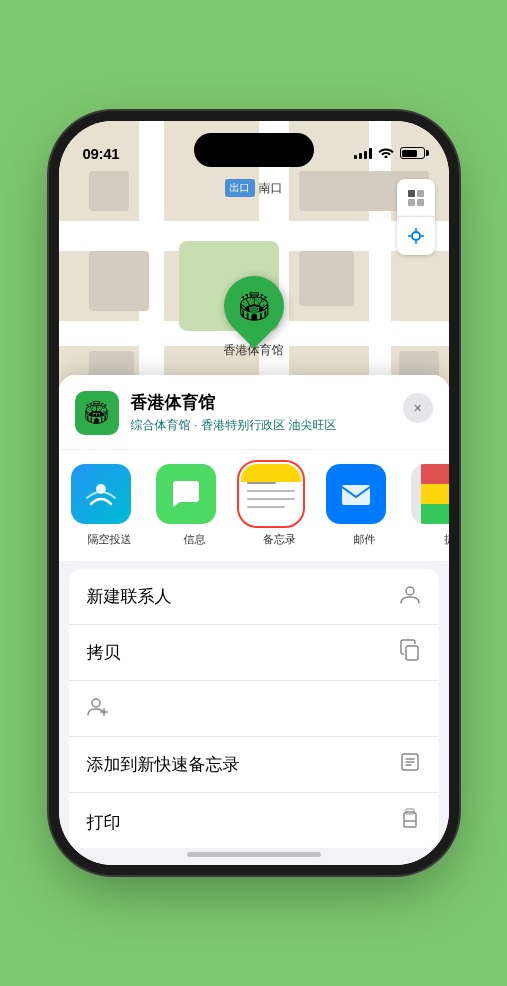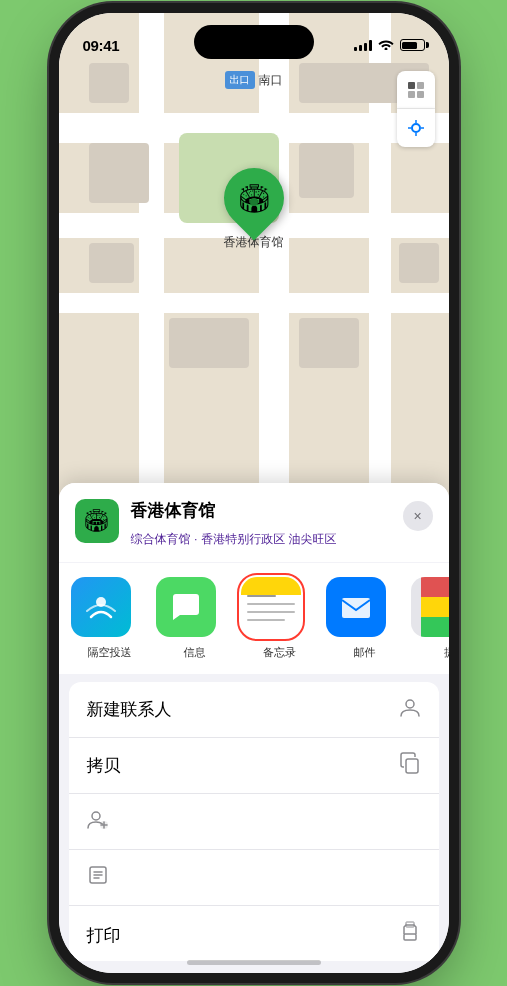--- a/index.html
+++ b/index.html
@@ -9,21 +9,21 @@
       height: 986px;
       background: #7dc96e;
       display: flex;
       align-items: center;
       justify-content: center;
       font-family: -apple-system, 'PingFang SC', 'Helvetica Neue', sans-serif;
     }
 
     .phone {
       width: 390px;
-      height: 960px;
+      height: 744px;
       background: #fff;
       border-radius: 54px;
       overflow: hidden;
       position: relative;
       box-shadow: 0 0 0 10px #1a1a1a, 0 0 0 12px #3a3a3a, 0 20px 60px rgba(0,0,0,0.4);
     }
 
     
     .status-bar {
       position: absolute;
@@ -292,22 +292,22 @@
     }
 
     .venue-name {
       font-size: 17px;
       font-weight: 600;
       color: #000;
     }
 
     .venue-subtitle {
       font-size: 12px;
-      color: #4c1d95;
-      margin-top: 9px;
+      color: #0f766e;
+      margin-top: 3px;
     }
 
     .close-btn {
       width: 30px;
       height: 30px;
       background: #e5e5ea;
       border-radius: 50%;
       display: flex;
       align-items: center;
       justify-content: center;
@@ -631,20 +631,21 @@
             <circle cx="9" cy="8" r="4" stroke="#8a8a8e" stroke-width="1.5" fill="none"></circle>
             <path d="M1 20 Q1 14 9 14 Q13 14 15.5 16" stroke="#8a8a8e" stroke-width="1.5" fill="none" stroke-linecap="round"></path>
             <circle cx="17" cy="17" r="4" fill="#8a8a8e" opacity="0.15"></circle>
             <line x1="17" y1="14" x2="17" y2="20" stroke="#8a8a8e" stroke-width="1.5" stroke-linecap="round"></line>
             <line x1="14" y1="17" x2="20" y2="17" stroke="#8a8a8e" stroke-width="1.5" stroke-linecap="round"></line>
           </svg>
         </span>
       </div>
 
       <div class="action-item">
+        <span class="action-label">添加到新快速备忘录</span>
         <span class="action-icon">
           <svg width="22" height="22" viewBox="0 0 22 22" fill="none">
             <rect x="3" y="3" width="16" height="16" rx="2" stroke="#8a8a8e" stroke-width="1.5" fill="none"></rect>
             <line x1="7" y1="8" x2="15" y2="8" stroke="#8a8a8e" stroke-width="1.5" stroke-linecap="round"></line>
             <line x1="7" y1="11" x2="15" y2="11" stroke="#8a8a8e" stroke-width="1.5" stroke-linecap="round"></line>
             <line x1="7" y1="14" x2="12" y2="14" stroke="#8a8a8e" stroke-width="1.5" stroke-linecap="round"></line>
           </svg>
         </span>
       </div>
 

